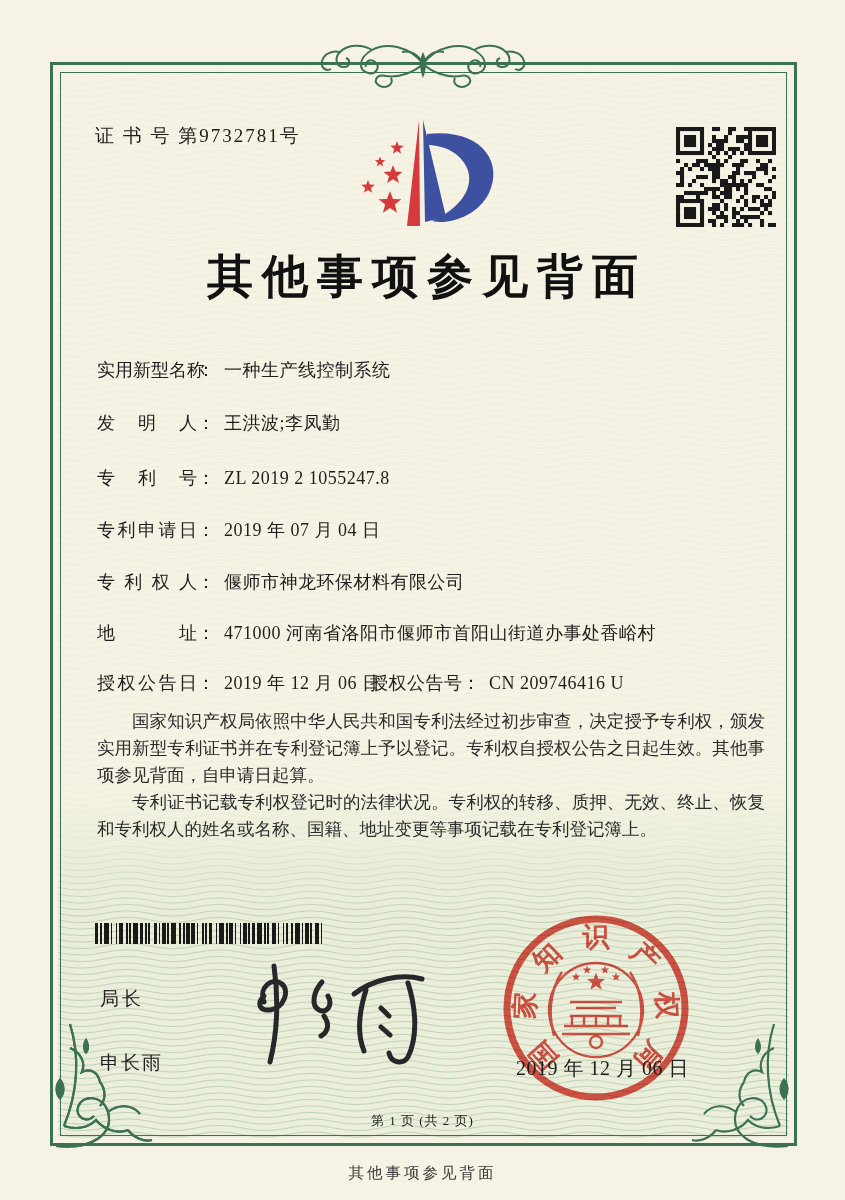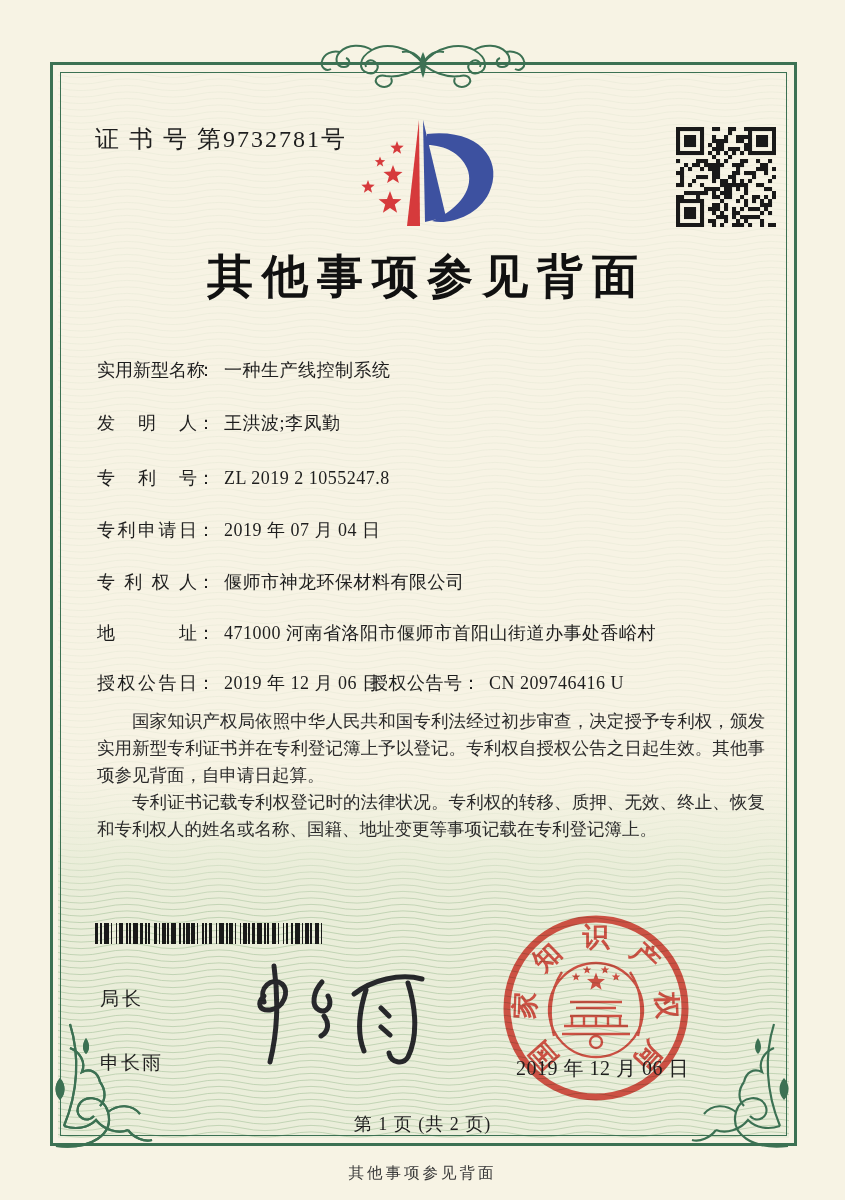--- a/index.html
+++ b/index.html
@@ -12,21 +12,21 @@
   .page{position:relative;width:845px;height:1200px;background:var(--cream);overflow:hidden;}
 
   
   .frame-outer{position:absolute;left:50px;top:62px;width:747px;height:1084px;border:3px solid var(--green);}
   .frame-inner{position:absolute;left:7px;top:7px;right:7px;bottom:7px;border:1px solid var(--green);}
   .tint{position:absolute;left:58px;top:70px;width:731px;height:1068px;
         background:linear-gradient(180deg,rgba(219,231,206,0) 0%,rgba(219,231,206,0) 66%,rgba(215,229,201,.42) 75%,rgba(222,233,209,.5) 100%);}
   .waves{position:absolute;left:58px;top:70px;}
 
   
-  .cert-no{position:absolute;left:95px;top:123px;font-size:24px;letter-spacing:2px;}
+  .cert-no{position:absolute;left:95px;top:123px;font-size:19px;letter-spacing:2px;}
   .logo{position:absolute;left:335px;top:114px;}
   .qr{position:absolute;left:676px;top:127px;}
   .main-title{position:absolute;left:0;top:246px;width:845px;text-align:center;
       font-size:46px;font-weight:700;letter-spacing:9px;padding-left:9px;color:#111;}
 
   
   .field-row{position:absolute;left:97px;width:690px;font-size:18px;white-space:nowrap;}
   .field-label{display:inline-block;width:100px;text-align:justify;text-align-last:justify;text-justify:inter-character;vertical-align:bottom;}
   .field-colon{display:inline-block;}
   .field-value{display:inline-block;margin-left:9px;letter-spacing:.5px;}
@@ -38,21 +38,21 @@
   .paras p{text-indent:2em;}
 
   
   .barcode{position:absolute;left:95px;top:923px;width:228px;height:21px;display:flex;align-items:stretch;}
   .barcode div{height:100%;}
   .signer-title{position:absolute;left:100px;top:986px;font-size:19px;letter-spacing:3px;}
   .signer-name{position:absolute;left:100px;top:1050px;font-size:19px;letter-spacing:2px;}
   .signature{position:absolute;left:238px;top:950px;mix-blend-mode:multiply;}
   .seal{position:absolute;left:496px;top:908px;mix-blend-mode:multiply;opacity:.93;}
   .seal-date{position:absolute;left:516px;top:1055px;font-size:20px;letter-spacing:.5px;}
-  .page-info{position:absolute;left:0;top:1112px;width:845px;text-align:center;font-size:18px;letter-spacing:1px;}
+  .page-info{position:absolute;left:0;top:1112px;width:845px;text-align:center;font-size:13px;letter-spacing:1px;}
   .back-note{position:absolute;left:0;top:1163px;width:845px;text-align:center;font-size:15.5px;letter-spacing:3px;color:#3a3a3a;}
 
   .ornament-top{position:absolute;left:288px;top:36px;}
   .corner-br{position:absolute;left:688px;top:1018px;}
   .corner-bl{position:absolute;left:44px;top:1018px;transform:scaleX(-1);}
   svg text{font-family:"Liberation Serif","DejaVu Serif",serif;}
 </style>
 </head>
 <body>
 

